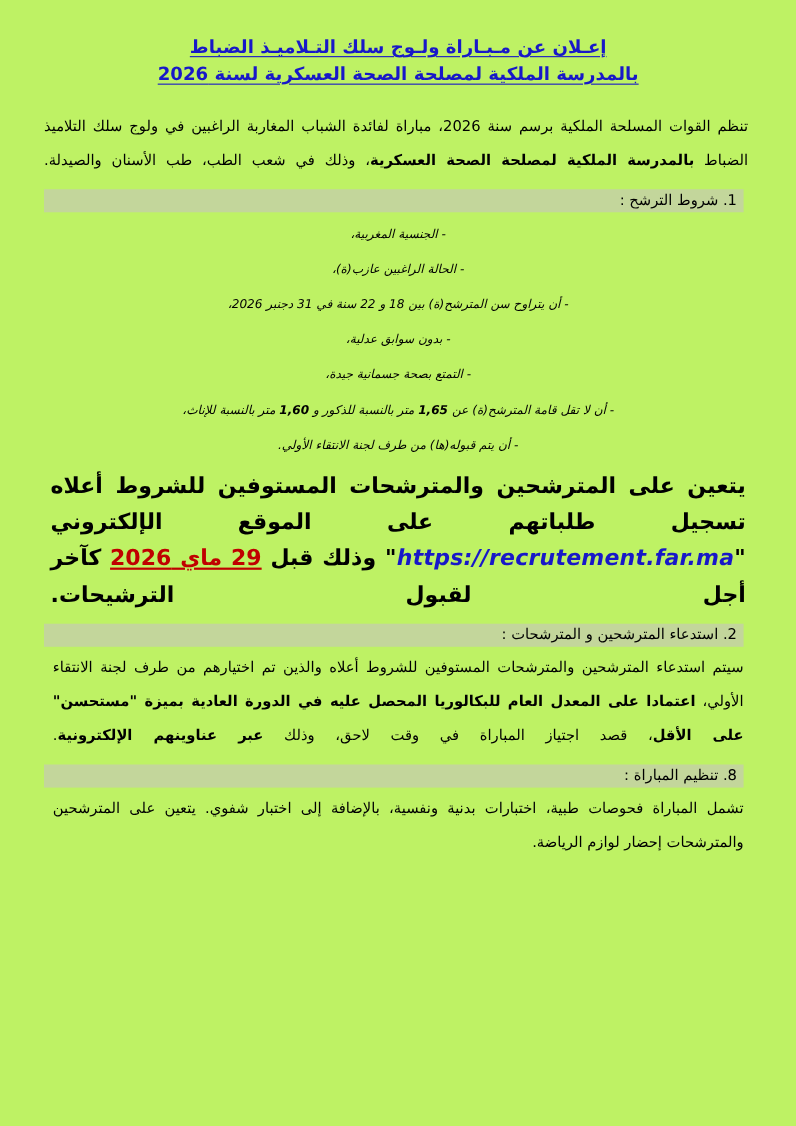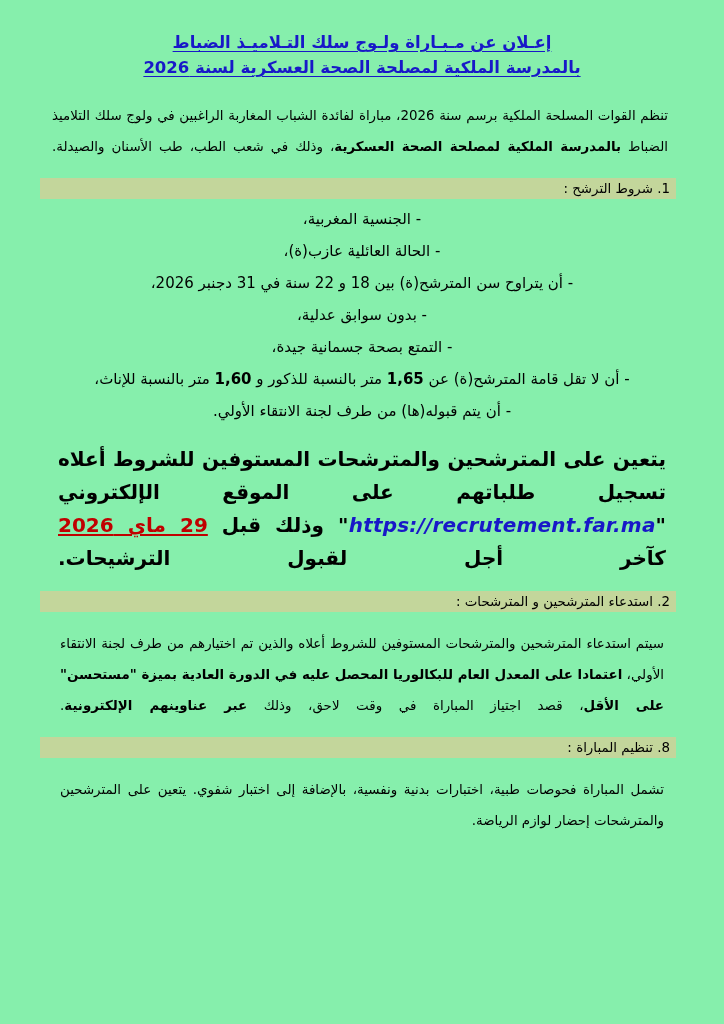--- a/index.html
+++ b/index.html
@@ -12,21 +12,21 @@
     width: 724px;
     height: 1024px;
     overflow: hidden;
     font-family: "DejaVu Sans", "Liberation Sans", sans-serif;
     color: #000000;
   }
   .page {
     position: relative;
     width: 724px;
     height: 1024px;
-    background: #86efac;
+    background: #bef264;
     box-sizing: border-box;
     padding: 0 32px;
     direction: rtl;
     text-align: justify;
   }
 
   
   .title-block {
     padding-top: 30px;
     text-align: center;
@@ -43,21 +43,21 @@
     white-space: nowrap;
   }
   .title-line.second {
     letter-spacing: 0px;
   }
 
   
   .para {
     font-size: 13.4px;
     line-height: 31px;
-    margin: 16px;
+    margin: 4px;
     padding: 0 10px;
     direction: rtl;
     text-align: justify;
     text-align-last: justify;
   }
   .para.intro {
     margin-top: 20px;
     padding: 0 8px 0 4px;
   }
   .para.plain-last {
@@ -84,24 +84,25 @@
   .bar-wrap {
     padding: 0 8px;
   }
 
   
   .bullets {
     direction: rtl;
     padding: 0 10px;
   }
   .bullet {
-    font-size: 15px;
+    font-size: 11px;
     line-height: 32px;
     text-align: center;
     direction: rtl;
+    font-style: italic;
   }
   .bullet.wrap-2 {
     text-align: justify;
     text-align-last: center;
   }
 
   
   .para.emph {
     font-weight: bold;
     font-size: 20px;
@@ -151,21 +152,21 @@
   <p class="para intro">
     <span>تنظم القوات المسلحة الملكية برسم سنة 2026، مباراة لفائدة الشباب المغاربة الراغبين في ولوج سلك التلاميذ الضباط </span><b>بالمدرسة الملكية لمصلحة الصحة العسكرية</b><span>، وذلك في شعب الطب، طب الأسنان والصيدلة.</span>
   </p>
 
   <div class="bar-wrap">
     <div class="section-bar">1. شروط الترشح :</div>
   </div>
 
   <div class="bullets">
     <div class="bullet">- الجنسية المغربية،</div>
-    <div class="bullet">- الحالة العائلية عازب(ة)،</div>
+    <div class="bullet">- الحالة الراغبين عازب(ة)،</div>
     <div class="bullet">- أن يتراوح سن المترشح(ة) بين 18 و 22 سنة في 31 دجنبر 2026،</div>
     <div class="bullet">- بدون سوابق عدلية،</div>
     <div class="bullet">- التمتع بصحة جسمانية جيدة،</div>
     <div class="bullet">
       <span>- أن لا تقل قامة المترشح(ة) عن </span><b>1,65</b><span> متر بالنسبة للذكور و </span><b>1,60</b><span> متر بالنسبة للإناث،</span>
     </div>
     <div class="bullet">- أن يتم قبوله(ها) من طرف لجنة الانتقاء الأولي.</div>
   </div>
 
   <p class="para emph">

